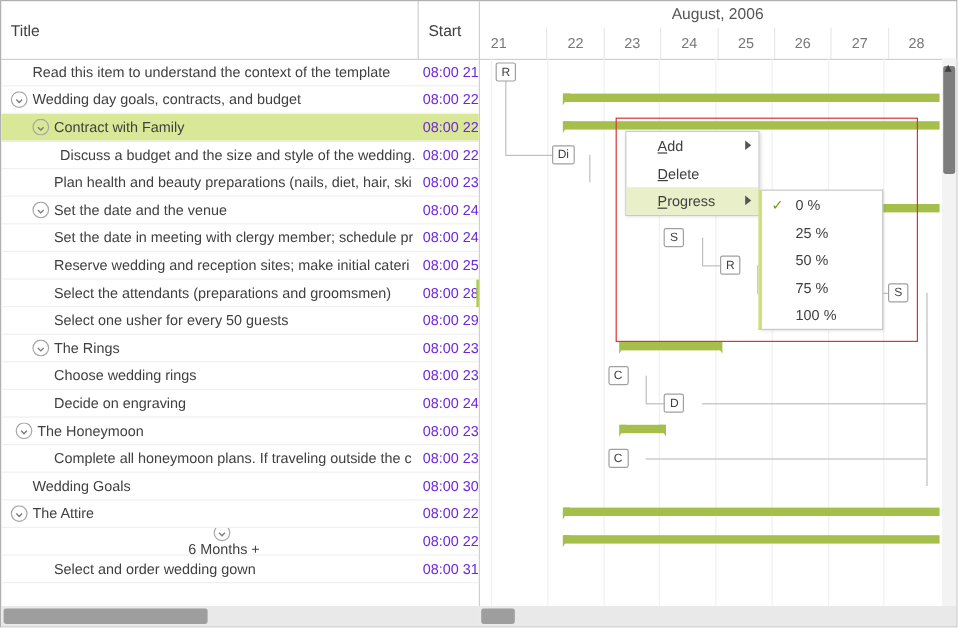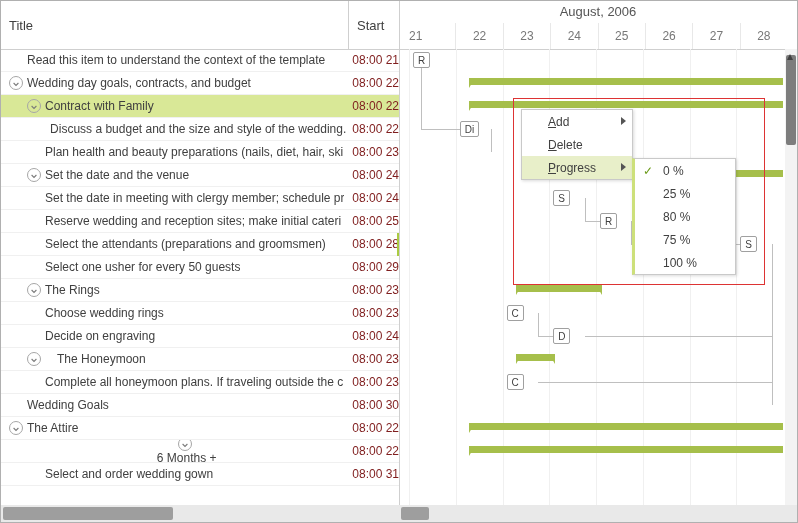--- a/index.html
+++ b/index.html
@@ -13,21 +13,21 @@
 .lhead .start{flex:1;font-size:13px}
 .rhead{height:48px;border-bottom:1px solid #cfcfcf;position:relative}
 .rhead .month{position:absolute;left:0;right:0;top:0;height:22px;line-height:22px;text-align:center;font-size:13px;color:#555}
 .rhead .days{position:absolute;left:10px;right:10px;top:22px;height:26px;display:flex;color:#777;font-size:12px}
 .rhead .day{flex:1;text-align:center;line-height:26px;border-left:1px solid #e8e8e8}
 .rhead .day:first-child{border-left:none;text-align:left}
 
 .rows{position:absolute;left:0;right:0;top:48px;bottom:17px;overflow:hidden}
 .row{height:23px;display:flex;align-items:center;border-bottom:1px solid #f0f0f0;box-sizing:border-box;white-space:nowrap;overflow:hidden}
 .row .tcell{width:348px;display:flex;align-items:center;box-sizing:border-box;overflow:hidden}
-.row .scell{flex:1;padding-left:6px;color:#7f1d1d}
+.row .scell{flex:1;padding-left:6px;color:#6d28d9}
 .row.selected{background:#d9e897}
 .exp{width:12px;height:12px;margin-right:4px;display:inline-flex;align-items:center;justify-content:center;border:1px solid #a6a6a6;border-radius:50%;flex-shrink:0}
 .exp svg{width:8px;height:8px}
 .txt{overflow:hidden;text-overflow:ellipsis}
 
 .selmark{position:absolute;left:396px;width:6px;height:23px;background:#aacb41}
 
 .gpane{position:absolute;left:10px;right:14px;top:48px;bottom:17px;overflow:hidden}
 .gcol{position:absolute;top:0;bottom:0;border-left:1px solid #f0f0f0}
 .bar-summary{position:absolute;height:7px;background:#a6bf4b}
@@ -157,21 +157,21 @@
           </div>
           <div class="scell">08:00 23</div>
         </div>
         <div class="row">
           <div class="tcell" style="padding-left: 44px;">
             <span class="txt">Decide on engraving</span>
           </div>
           <div class="scell">08:00 24</div>
         </div>
         <div class="row">
-          <div class="tcell" style="padding-left: 26px; gap: 12px;">
+          <div class="tcell" style="padding-left: 12px;">
             <span class="exp">
               <svg viewBox="0 0 10 10">
                 <path d="M5 2 L8 5 L5 8" fill="none" stroke="#7a7a7a" stroke-width="1.4" transform="rotate(90 5 5)"></path>
               </svg>
             </span>
             <span class="txt">The Honeymoon</span>
           </div>
           <div class="scell">08:00 23</div>
         </div>
         <div class="row">
@@ -297,21 +297,21 @@
       </div>
     <div class="menu submenu" id="menu2" style="left:233px;top:157px;width:100px">
         <div class="mrow">
           <span class="check">✓</span>
           <span>0 %</span>
         </div>
         <div class="mrow">
           <span>25 %</span>
         </div>
         <div class="mrow">
-          <span>80 %</span>
+          <span>50 %</span>
         </div>
         <div class="mrow">
           <span>75 %</span>
         </div>
         <div class="mrow">
           <span>100 %</span>
         </div>
       </div>
   </div>
 </div>

